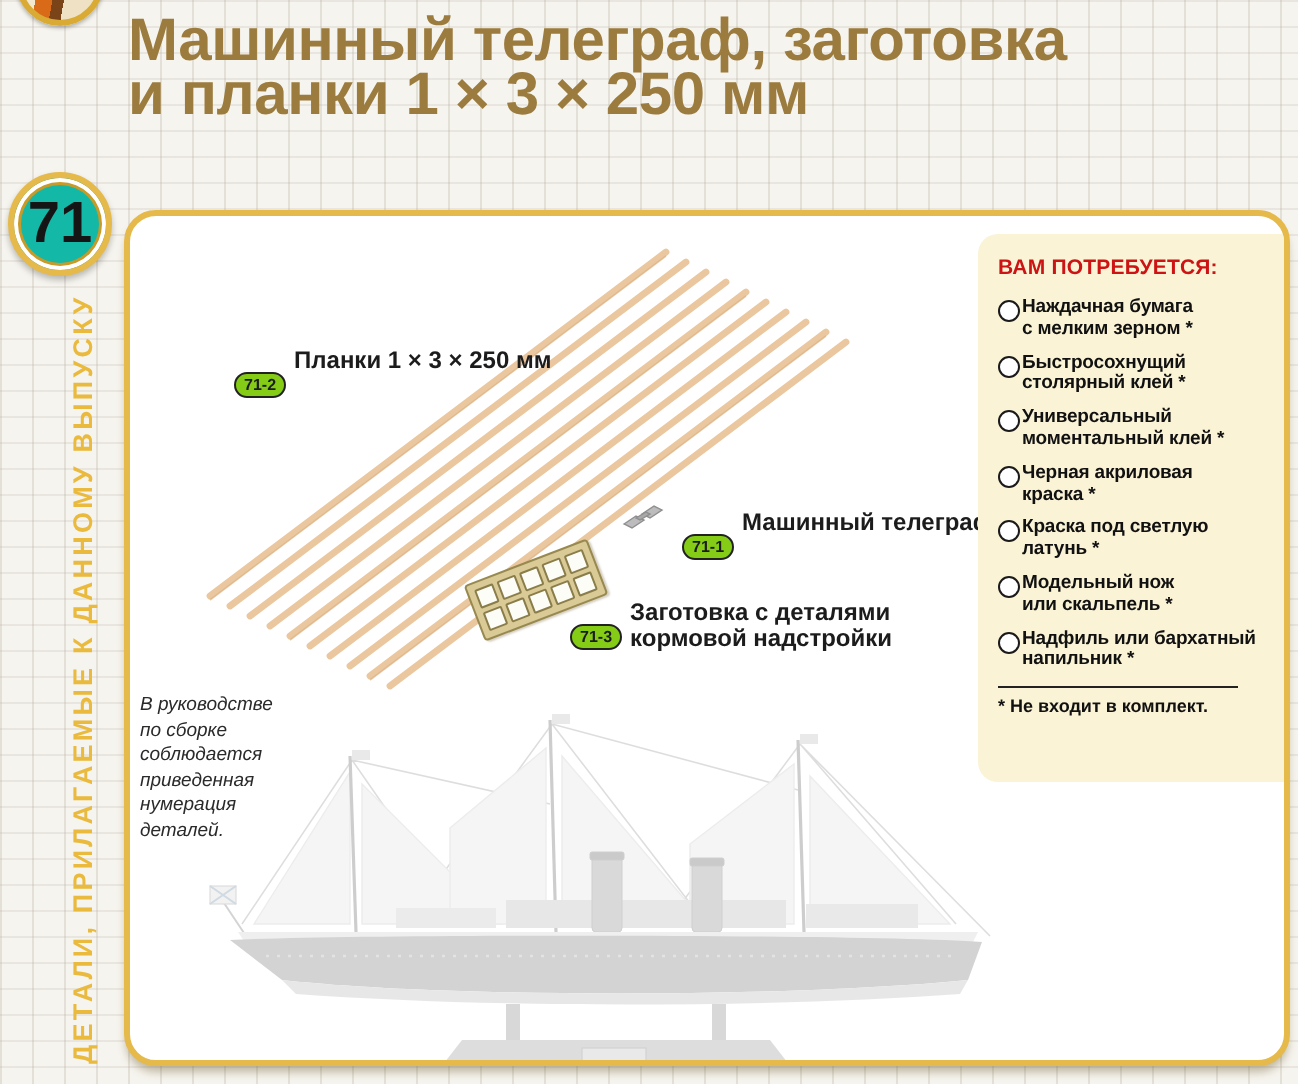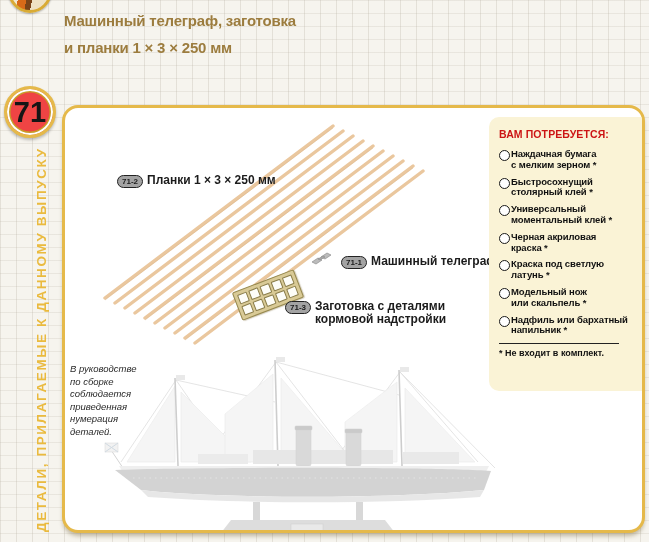--- a/index.html
+++ b/index.html
@@ -9,34 +9,34 @@
     font-family:"Liberation Sans", sans-serif;
     background-color:#f6f4ee;
     background-image:
       repeating-linear-gradient(to right, rgba(180,172,158,.28) 0 1px, transparent 1px 16px),
       repeating-linear-gradient(to bottom, rgba(180,172,158,.20) 0 1px, transparent 1px 13px);
   }
 
   
   .page-title {
     position:absolute; left:64px; top:7px;
-    font-size:15px; line-height:27px; font-weight:bold;
+    font-size:30px; line-height:27px; font-weight:bold;
     color:var(--title-brown,#9c7c3e); letter-spacing:-0.2px;
     z-index:4;
   }
   .medallion {
     position:absolute; left:8px; top:-31px; width:44px; height:44px;
     border-radius:50%; border:3px solid #d9ab35;
     background:linear-gradient(100deg,#f3e8cd 26%, #d86a18 26% 45%, #7a4418 45% 58%, #efe2c4 58%);
     box-shadow:0 1px 2px rgba(0,0,0,.3);
     z-index:4;
   }
   .issue-badge {
     position:absolute; left:4px; top:86px; width:52px; height:52px;
-    border-radius:50%; background:#ef4444;
+    border-radius:50%; background:#14b8a6;
     border:3px solid var(--accent-gold,#e0b23e);
     box-shadow: inset 0 0 0 2px #fff, inset 0 0 0 3.5px #c89a28, 0 2px 3px rgba(0,0,0,.25);
     display:flex; align-items:center; justify-content:center;
     font-size:29px; font-weight:bold; color:#151515;
     z-index:6;
   }
   .sidebar-label {
     position:absolute; left:34px; top:148px; height:384px;
     writing-mode:vertical-rl; transform:rotate(180deg);
     font-weight:bold; font-size:13.5px; letter-spacing:1.6px;
@@ -53,38 +53,38 @@
     z-index:2;
   }
   .strips-svg { position:absolute; left:0; top:0; z-index:1; }
 
   .part-label {
     position:absolute; display:flex; align-items:flex-start; gap:4px;
     font-size:12px; font-weight:bold; color:#1c1c1c; z-index:3;
   }
   .part-badge {
     font-size:8px; font-weight:bold; border:1.2px solid #222; border-radius:9px;
-    padding:0.5px 4px; line-height:10px; background:#a3a3a3; white-space:nowrap; margin-top:1px;
+    padding:0.5px 4px; line-height:10px; background:#84cc16; white-space:nowrap; margin-top:12px;
   }
   .part-text { white-space:pre-line; line-height:13px; }
 
   .telegraph-part { position:absolute; left:244px; top:139px; z-index:2; }
 
   .brass-sheet {
     position:absolute; left:170px; top:172px; width:66px; height:30px;
     transform:rotate(-21deg);
     background:var(--brass,#d9ca96); border:1px solid #97894f; border-radius:2px;
     display:grid; grid-template-columns:repeat(5,1fr); grid-template-rows:1fr 1fr;
     gap:2px; padding:3px; z-index:2;
     box-shadow:1px 1px 1px rgba(120,100,50,.3);
   }
   .brass-hole { background:#fdfdf8; border:0.5px solid #8a7d4a; border-radius:1px; }
 
   .assembly-note {
-    position:absolute; left:5px; top:255px; width:90px;
+    position:absolute; left:5px; top:239px; width:90px;
     font-style:italic; font-size:9.5px; line-height:12.5px; color:#2a2a2a;
     white-space:pre-line; z-index:4;
   }
 
   .ship-art { position:absolute; left:38px; top:242px; z-index:1; }
 
   
   .req-panel {
     position:absolute; left:424px; top:9px; width:172px; height:274px;
     background:var(--panel-bg,#faf3d6); border-radius:10px;

